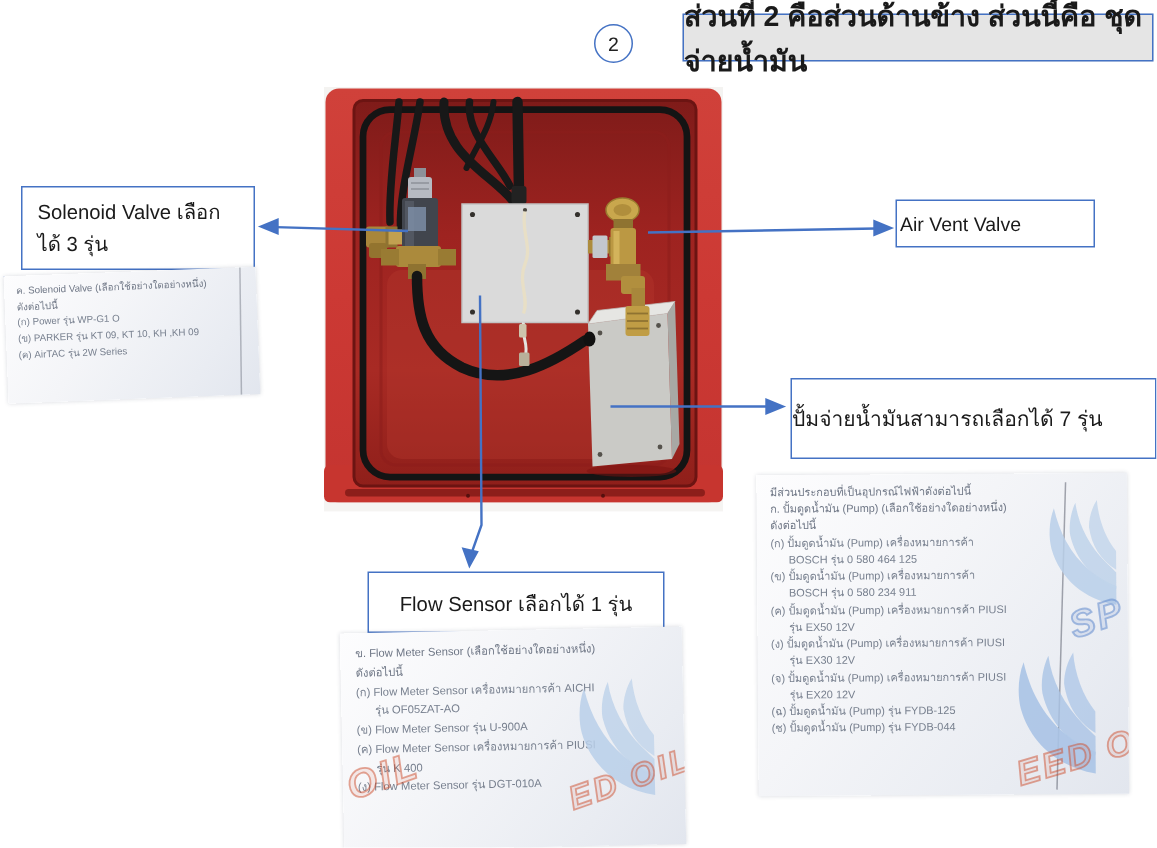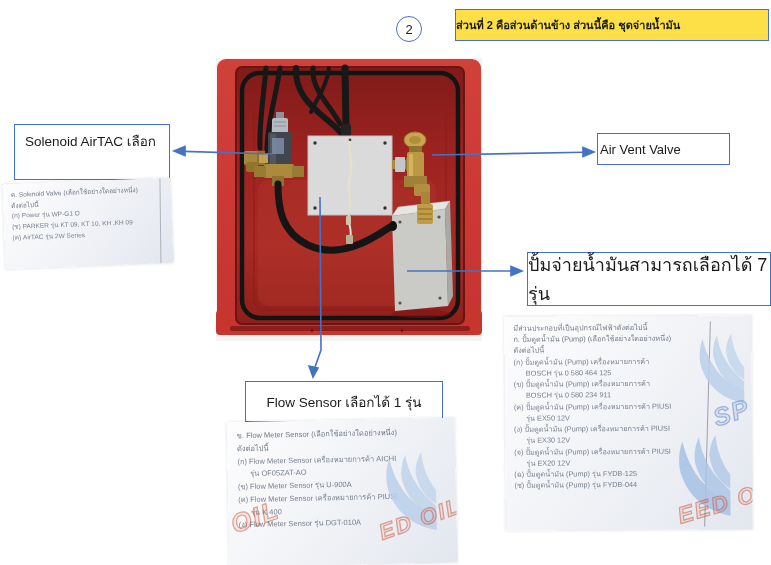--- a/index.html
+++ b/index.html
@@ -10,32 +10,32 @@
     color:#1a1a1a;
   }
   .abs{position:absolute;}
   
   .step-circle{
     left:396px;top:16px;width:24px;height:24px;border-radius:50%;
     border:1.5px solid #4472c4;display:flex;align-items:center;justify-content:center;
     font-size:13px;color:#222;background:#fff;
   }
   .title-box{
-    left:455px;top:9px;width:312px;height:30px;border:1.7px solid #4472c4;background:#fde047;
+    left:455px;top:9px;width:312px;height:30px;border:1.7px solid #4472c4;background:#e5e5e5;
     display:flex;align-items:center;justify-content:flex-start;
-    font-size:11px;font-weight:bold;
+    font-size:19px;font-weight:bold;
   }
   
   .callout{border:1.5px solid #4472c4;background:#fff;}
   .solenoid-box{left:14px;top:124px;width:156px;height:56px;padding:7px 0 0 10px;box-sizing:border-box;
     font-size:13.5px;line-height:1.55;}
   .airvent-box{left:597px;top:133px;width:133px;height:32px;display:flex;align-items:center;
     padding-left:2px;box-sizing:border-box;font-size:13px;}
   .pump-box{left:527px;top:252px;width:242px;height:52px;display:flex;align-items:center;
-    font-size:18px;}
+    font-size:14px;}
   .flow-box{left:245px;top:381px;width:196px;height:39px;display:flex;align-items:center;justify-content:center;
     font-size:13.5px;}
   
   .doc{
     position:absolute;box-sizing:border-box;overflow:hidden;
     background:linear-gradient(128deg,#fdfdfe 0%,#f4f5f8 40%,#e9ecf2 78%,#e2e6ee 100%);
     box-shadow:0 0 3px rgba(40,50,80,0.18);
     color:#78808f;
   }
   .doc-line{white-space:pre-wrap;}
@@ -182,21 +182,22 @@
     <line x1="202" y1="151" x2="216" y2="151" stroke="#8f7331" stroke-width="1.2"></line>
     <line x1="202" y1="156" x2="216" y2="156" stroke="#8f7331" stroke-width="1.2"></line>
     <line x1="202" y1="161" x2="216" y2="161" stroke="#8f7331" stroke-width="1.2"></line>
   </g>
 
   <rect x="0" y="277" width="266" height="6" fill="#f5f4f2"></rect>
 </svg>
 </div>
 
 <div class="abs callout solenoid-box">
-  <div>Solenoid AirTAC เลือก</div>
+  <div>Solenoid Valve เลือก</div>
+  <div>ได้ 3 รุ่น</div>
 </div>
 <div class="abs callout airvent-box">
   <span>Air Vent Valve</span>
 </div>
 <div class="abs callout pump-box">
   <span>ปั้มจ่ายน้ำมันสามารถเลือกได้ 7 รุ่น</span>
 </div>
 <div class="abs callout flow-box">
   <span>Flow Sensor  เลือกได้ 1 รุ่น</span>
 </div>

